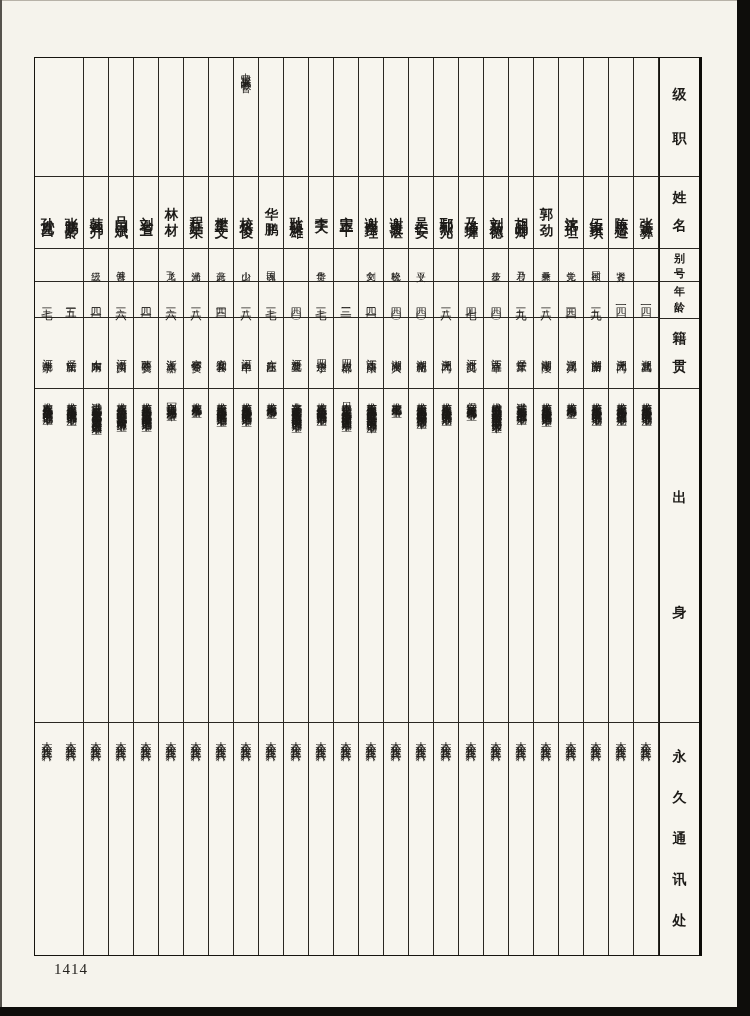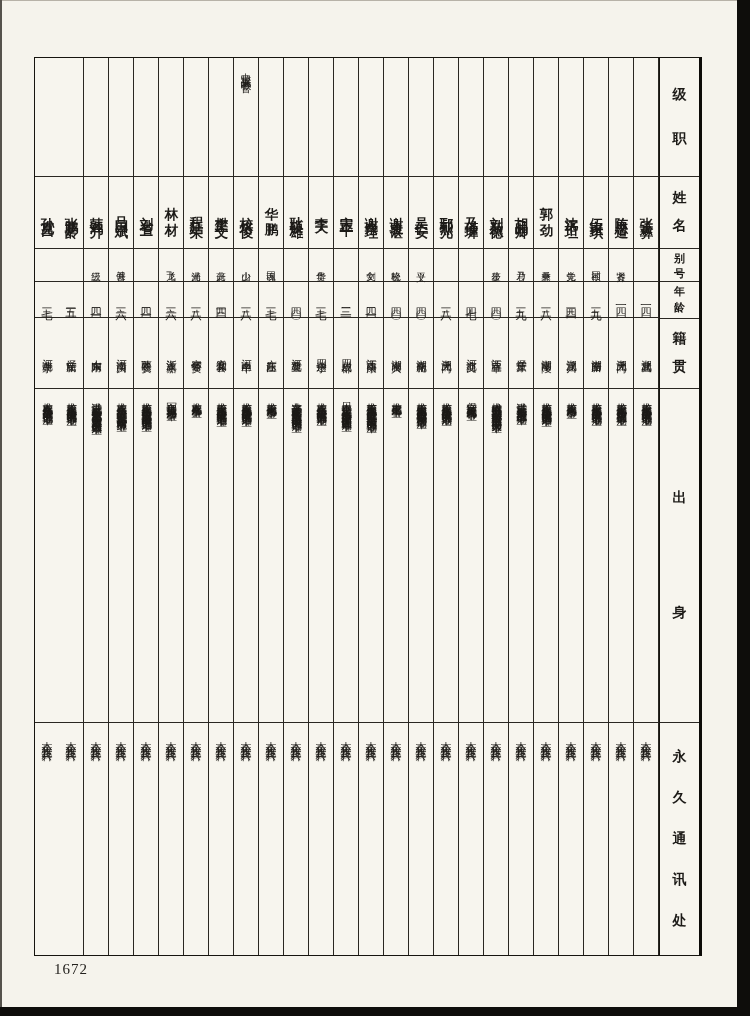--- a/index.html
+++ b/index.html
@@ -706,18 +706,18 @@
       </div>
     <div class="cell r-origin origin-cell">
         <span class="vtext origin-text">本校九期步科毕业战术研究班七期毕业</span>
       </div>
     <div class="cell r-address address-cell">
         <span class="vtext address-text">本校步兵科</span>
       </div>
   </div>
 </div>
 
-<div class="page-number">1672</div>
+<div class="page-number">1414</div>
 
 <div class="edge-top"></div>
 <div class="edge-left"></div>
 <div class="edge-right"></div>
 <div class="edge-bottom"></div>
 
 </body></html>

